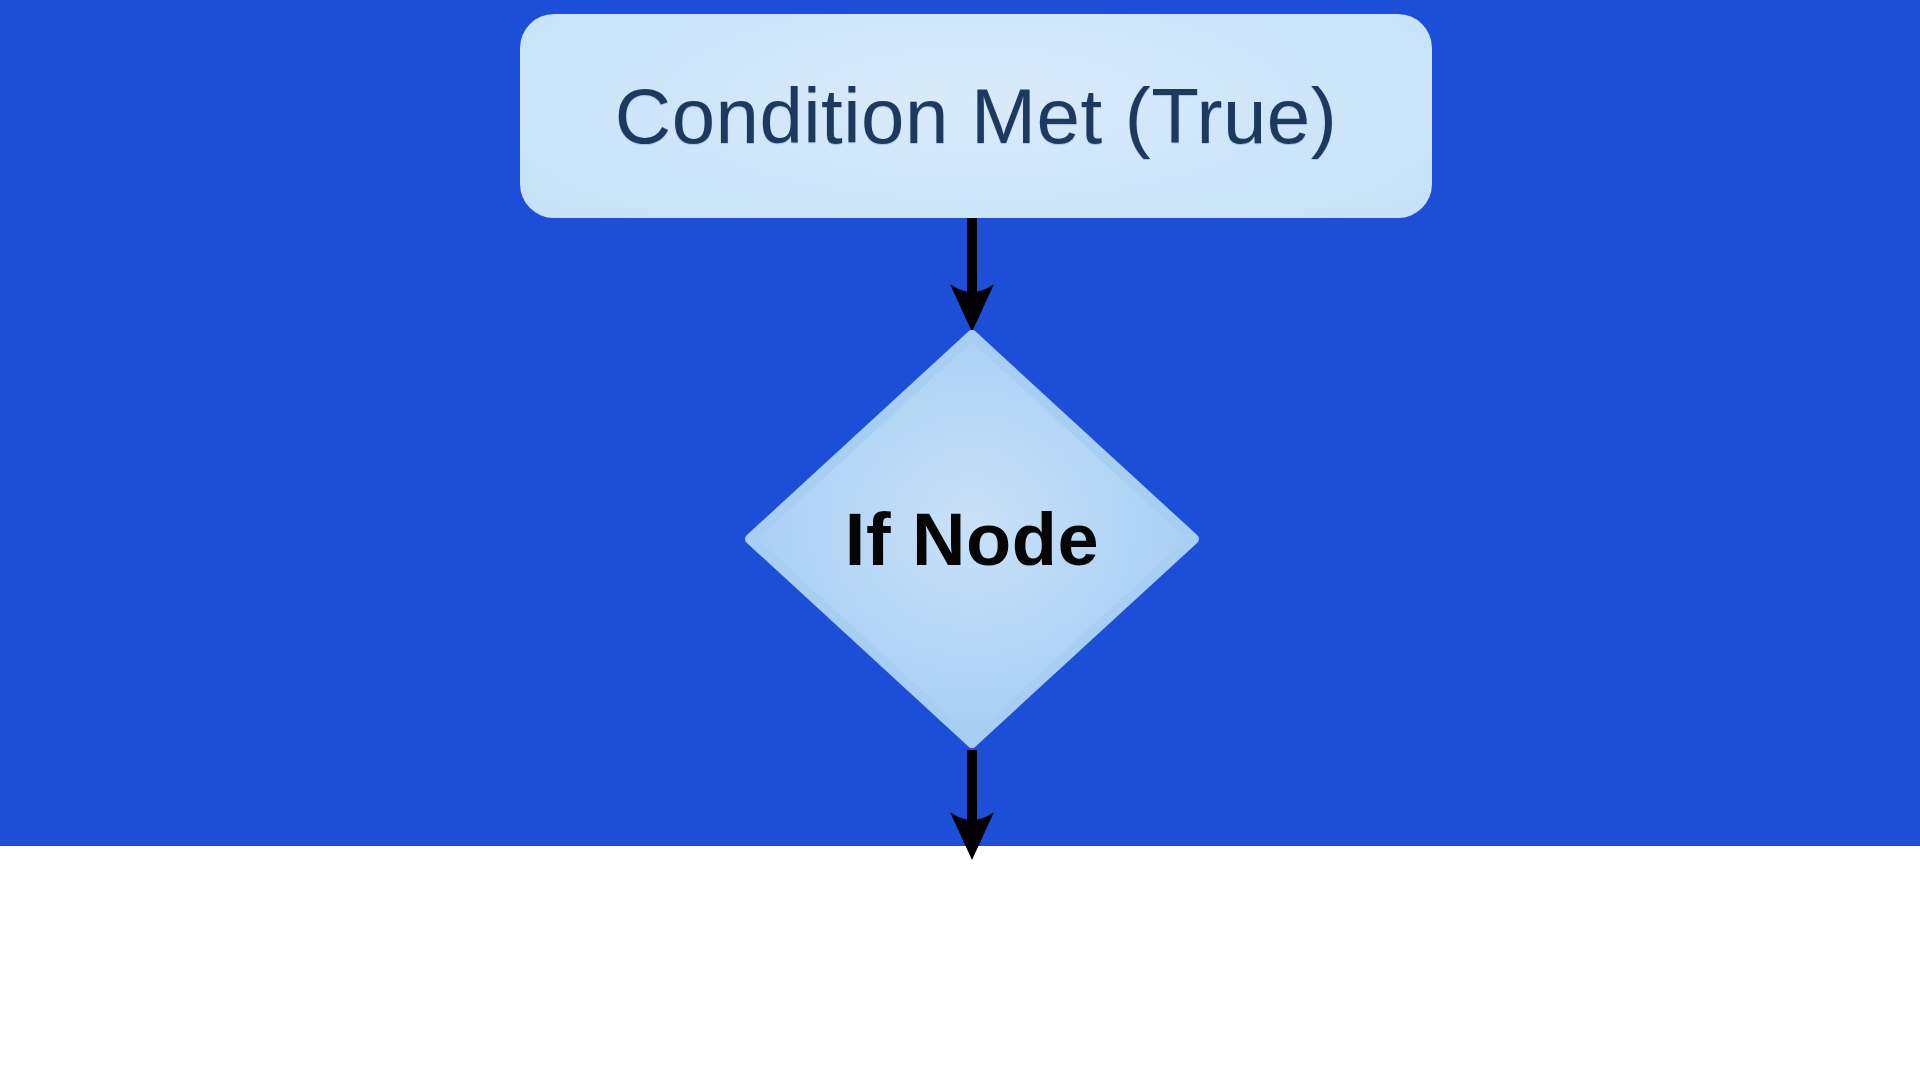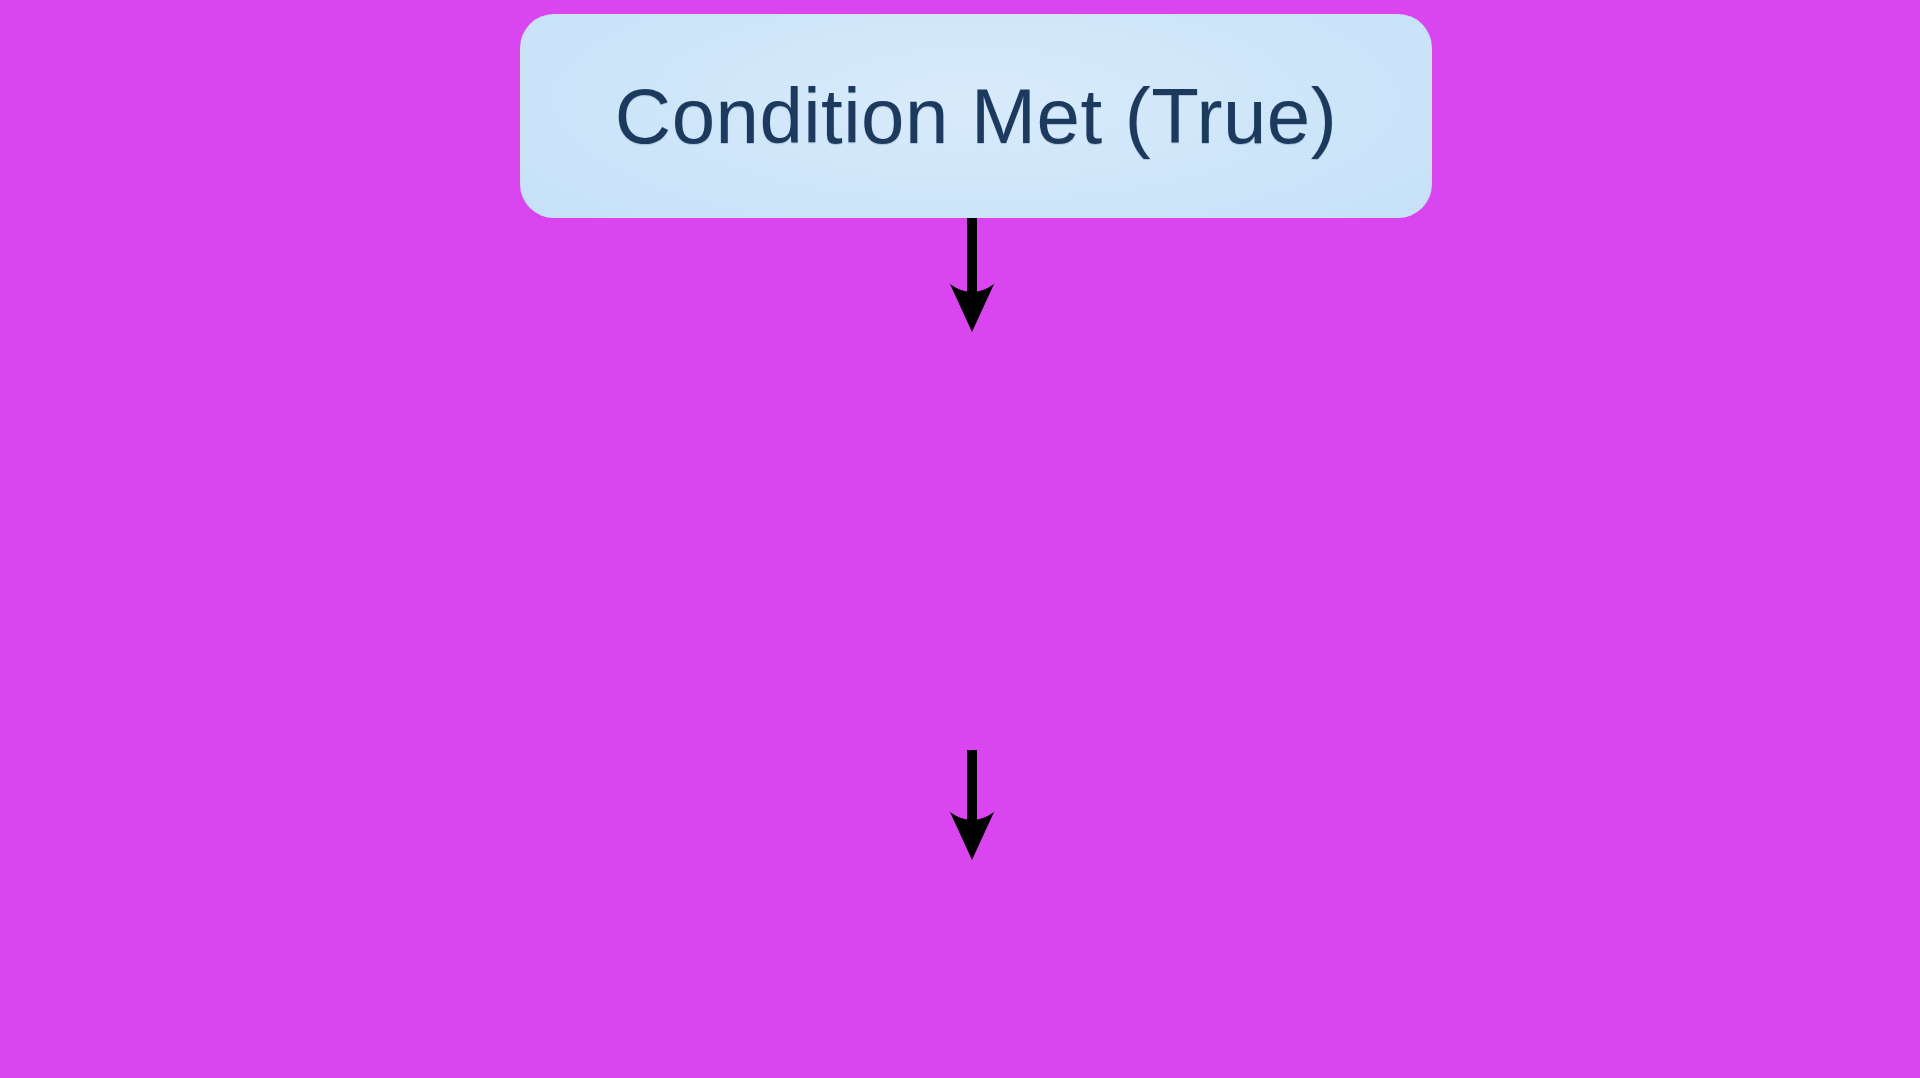--- a/index.html
+++ b/index.html
@@ -4,22 +4,22 @@
 <style>
   * { margin: 0; padding: 0; box-sizing: border-box; }
   html, body {
     width: 1920px; height: 1078px;
     background: #ffffff;
     font-family: "Liberation Sans", sans-serif;
     overflow: hidden;
   }
   .canvas {
     position: relative;
-    width: 1920px; height: 1078px;
-    background: #d946ef;
+    width: 1920px; height: 846px;
+    background: #1d4ed8;
   }
   .flow-box {
     position: absolute;
     display: flex;
     align-items: center;
     justify-content: center;
     border-radius: 34px;
     background: radial-gradient(ellipse 85% 120% at 50% 42%, #d8ebfb 0%, #cbe4f9 55%, #bfddf6 100%);
     color: #1b3a5e;
     font-size: 78px;
@@ -75,20 +75,33 @@
     <span>Condition Met (True)</span>
   </div>
 
   <div class="arrow arrow-1">
     <svg viewBox="0 0 60 114" preserveAspectRatio="none">
       <rect x="25" y="0" width="10" height="80" fill="#000000"></rect>
       <path d="M30 114 L8 66 Q30 82 52 66 Z" fill="#000000"></path>
     </svg>
   </div>
 
+  <div class="diamond-wrap">
+    <svg class="diamond-shape" viewBox="0 0 454 418" preserveAspectRatio="none">
+      <defs>
+        <radialGradient id="diamondGrad" cx="50%" cy="46%" r="68%">
+          <stop offset="0%" stop-color="#c9e1f8"></stop>
+          <stop offset="55%" stop-color="#b0d4f5"></stop>
+          <stop offset="100%" stop-color="#a0cbf2"></stop>
+        </radialGradient>
+      </defs>
+      <polygon points="227,5 449,209 227,413 5,209" fill="url(#diamondGrad)" stroke="#a6cff3" stroke-width="10" stroke-linejoin="round"></polygon>
+    </svg>
+    <div class="diamond-label">If Node</div>
+  </div>
 
   <div class="arrow arrow-2">
     <svg viewBox="0 0 60 110" preserveAspectRatio="none">
       <rect x="25" y="0" width="10" height="76" fill="#000000"></rect>
       <path d="M30 110 L8 62 Q30 78 52 62 Z" fill="#000000"></path>
     </svg>
   </div>
 
 
 </div>

